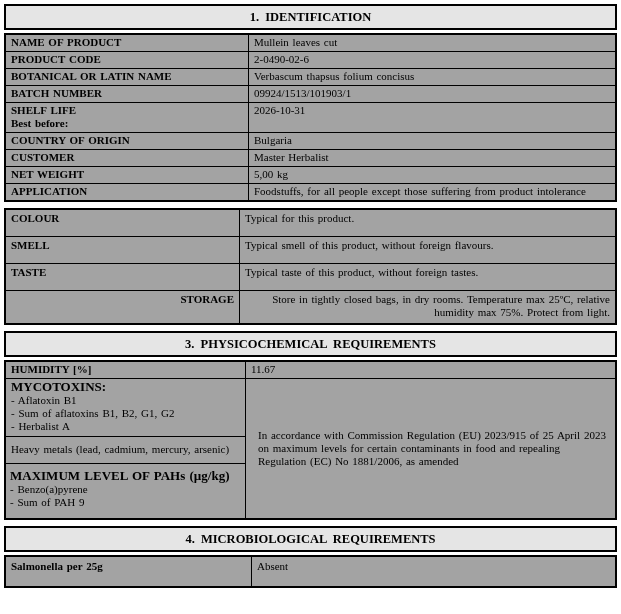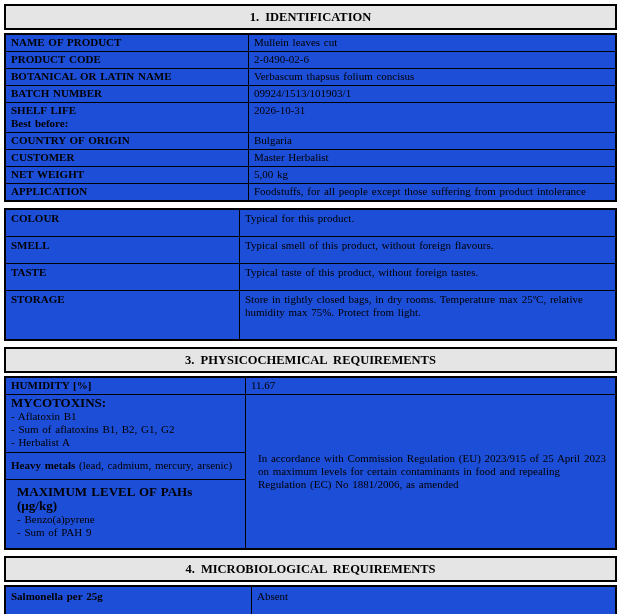--- a/index.html
+++ b/index.html
@@ -20,45 +20,45 @@
     padding:4px 0 4px;
     word-spacing:3px;
     margin-bottom:3px;
     background:#e5e5e5;
   }
   table {
     width:100%;
     border-collapse:collapse;
     border:2px solid #000;
     table-layout:fixed;
-    background:#1d4ed8;
+    background:#a3a3a3;
   }
   td {
     border:1px solid #000;
     font-size:11px;
     line-height:13px;
     vertical-align:top;
     padding:1px 5px 2px;
     word-spacing:1px;
   }
   .lbl { font-weight:bold; }
-  .b { font-weight:bold;margin-top:19px; }
+  .b { font-weight:normal;margin-top:19px; }
 
   .t1 .c1 { width:232px; }
   .t2 .c1 { width:223px; }
   .t3 .c1 { width:229px; }
   .t4 .c1 { width:235px; }
 
   .t2 td { padding:2px 5px 11px; }
-  .t2 tr.storage-row td { padding-bottom:20px; }
+  .t2 tr.storage-row td { padding-bottom:4px;text-align:right; }
 
   .t3 td.humidity-lbl, .t3 td.humidity-val { padding:1px 5px 2px; }
   .t3 td.myco-cell  { padding:1px 5px 3px; }
   .t3 td.heavy-cell { padding:6px 5px 7px; }
-  .t3 td.pahs-cell  { padding:5px 11px 9px;margin-top:9px; }
+  .t3 td.pahs-cell  { padding:5px 4px 9px;margin-top:9px; }
   .t3 td.note-cell  { vertical-align:middle; padding:4px 8px 4px 12px; }
   .t3 .myco-heading, .t3 .pahs-heading { font-weight:bold; font-size:13px; line-height:14px; }
 
   .t4 td { padding:3px 5px 13px; }
 </style>
 </head>
 <body>
 
 <div class="page">
 

